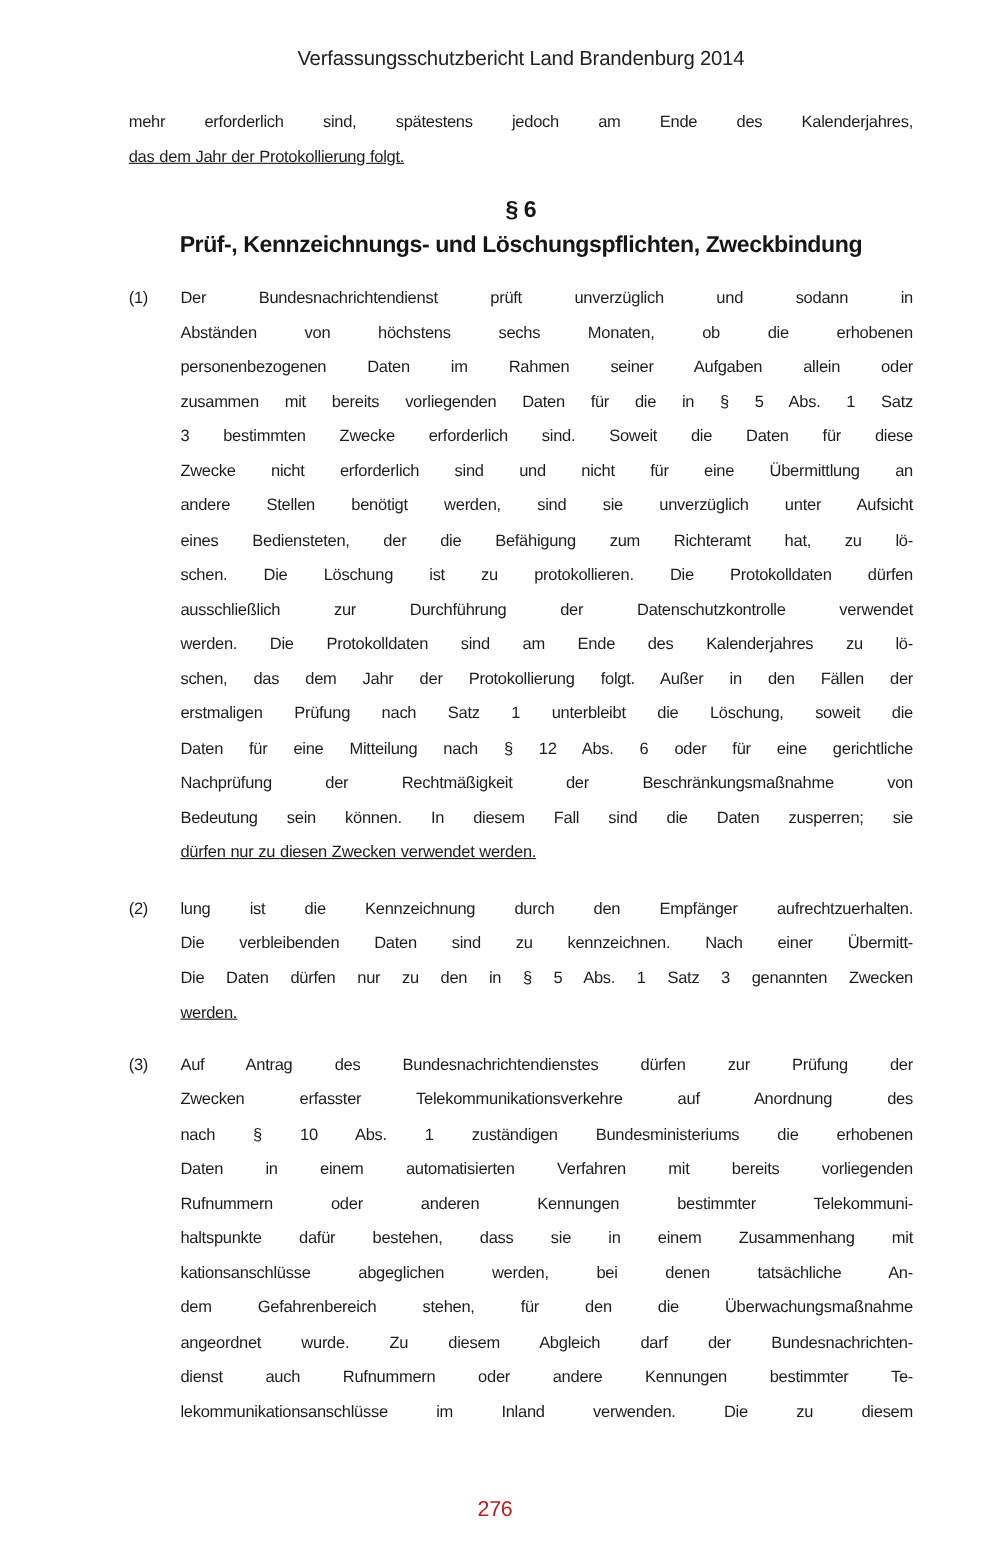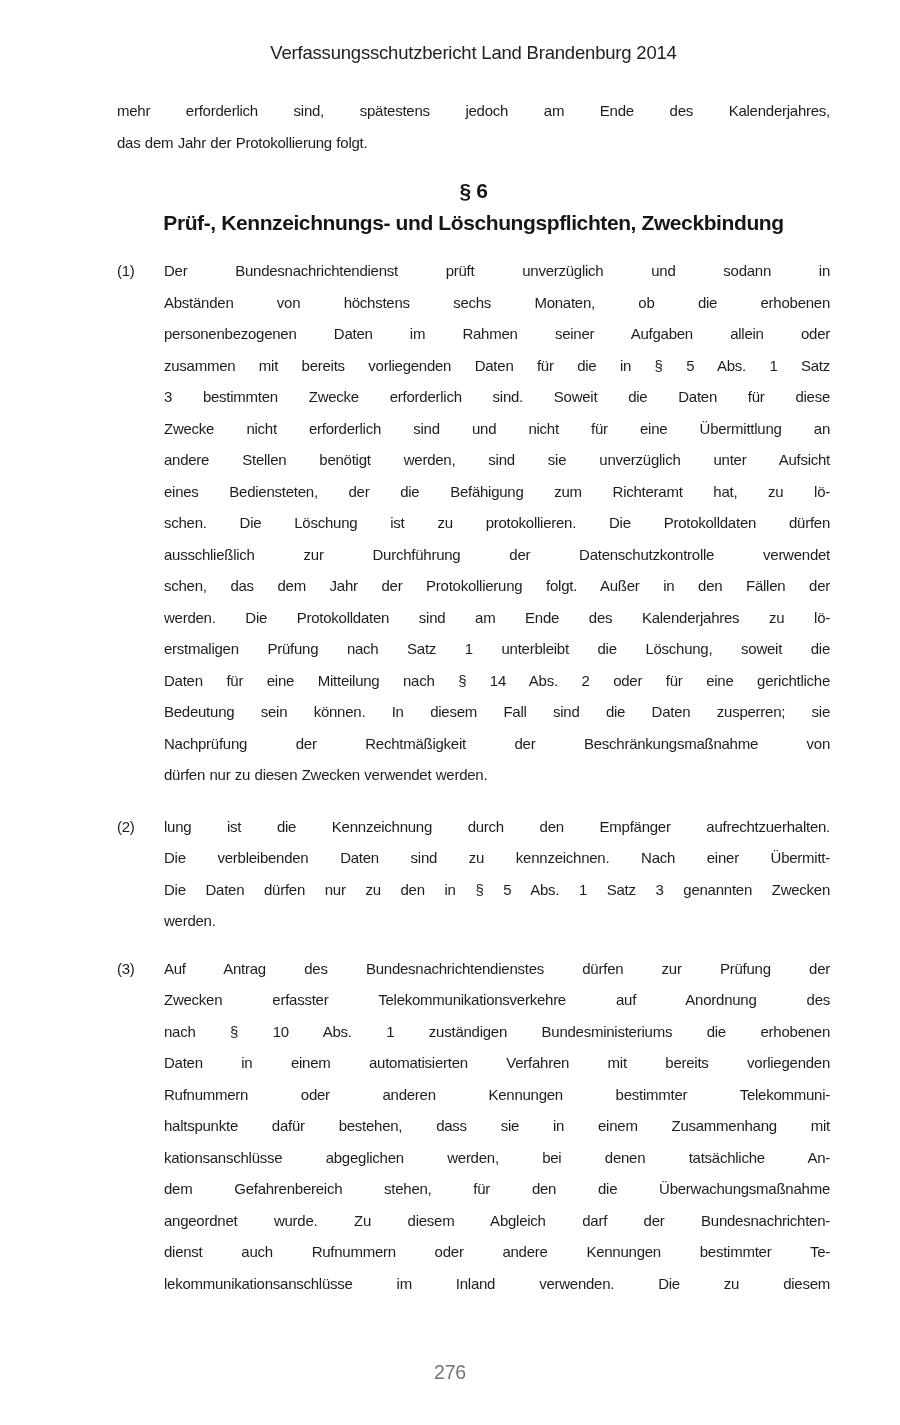--- a/index.html
+++ b/index.html
@@ -50,20 +50,21 @@
 
   .line {
     text-align: justify;
     text-align-last: justify;
     white-space: normal;
   }
 
   .line-last {
     text-align: right;
     text-align-last: left;
+    text-decoration: underline;
   }
 
   .section-heading {
     margin-top: 17px;
     text-align: center;
     font-weight: bold;
     font-size: 21px;
     line-height: 31.5px;
     letter-spacing: -0.4px;
     color: #161616;
@@ -86,21 +87,21 @@
   .para-3 { margin-top: 16px; }
 
   .page-number {
     position: absolute;
     left: 0;
     right: 0;
     top: 1361px;
     text-align: center;
     font-size: 19.5px;
     letter-spacing: -0.2px;
-    color: #737373;
+    color: #b91c1c;
   }
 </style>
 </head>
 <body>
 
 <div class="page">
   <div class="content">
 
     <div class="running-header">Verfassungsschutzbericht Land Brandenburg 2014</div>
 
@@ -120,26 +121,26 @@
           <div class="line">Der Bundesnachrichtendienst prüft unverzüglich und sodann in</div>
           <div class="line">Abständen von höchstens sechs Monaten, ob die erhobenen</div>
           <div class="line">personenbezogenen Daten im Rahmen seiner Aufgaben allein oder</div>
           <div class="line">zusammen mit bereits vorliegenden Daten für die in § 5 Abs. 1 Satz</div>
           <div class="line">3 bestimmten Zwecke erforderlich sind. Soweit die Daten für diese</div>
           <div class="line">Zwecke nicht erforderlich sind und nicht für eine Übermittlung an</div>
           <div class="line">andere Stellen benötigt werden, sind sie unverzüglich unter Aufsicht</div>
           <div class="line">eines Bediensteten, der die Befähigung zum Richteramt hat, zu lö-</div>
           <div class="line">schen. Die Löschung ist zu protokollieren. Die Protokolldaten dürfen</div>
           <div class="line">ausschließlich zur Durchführung der Datenschutzkontrolle verwendet</div>
+          <div class="line">werden. Die Protokolldaten sind am Ende des Kalenderjahres zu lö-</div>
           <div class="line">schen, das dem Jahr der Protokollierung folgt. Außer in den Fällen der</div>
-          <div class="line">werden. Die Protokolldaten sind am Ende des Kalenderjahres zu lö-</div>
           <div class="line">erstmaligen Prüfung nach Satz 1 unterbleibt die Löschung, soweit die</div>
-          <div class="line">Daten für eine Mitteilung nach § 14 Abs. 2 oder für eine gerichtliche</div>
+          <div class="line">Daten für eine Mitteilung nach § 12 Abs. 6 oder für eine gerichtliche</div>
+          <div class="line">Nachprüfung der Rechtmäßigkeit der Beschränkungsmaßnahme von</div>
           <div class="line">Bedeutung sein können. In diesem Fall sind die Daten zusperren; sie</div>
-          <div class="line">Nachprüfung der Rechtmäßigkeit der Beschränkungsmaßnahme von</div>
           <div class="line line-last">dürfen nur zu diesen Zwecken verwendet werden.</div>
         </div>
     </div>
 
     <div class="body-text para para-2">
       <span class="marker">(2)</span>
       <div>
           <div class="line">lung ist die Kennzeichnung durch den Empfänger aufrechtzuerhalten.</div>
           <div class="line">Die verbleibenden Daten sind zu kennzeichnen. Nach einer Übermitt-</div>
           <div class="line">Die Daten dürfen nur zu den in § 5 Abs. 1 Satz 3 genannten Zwecken</div>

